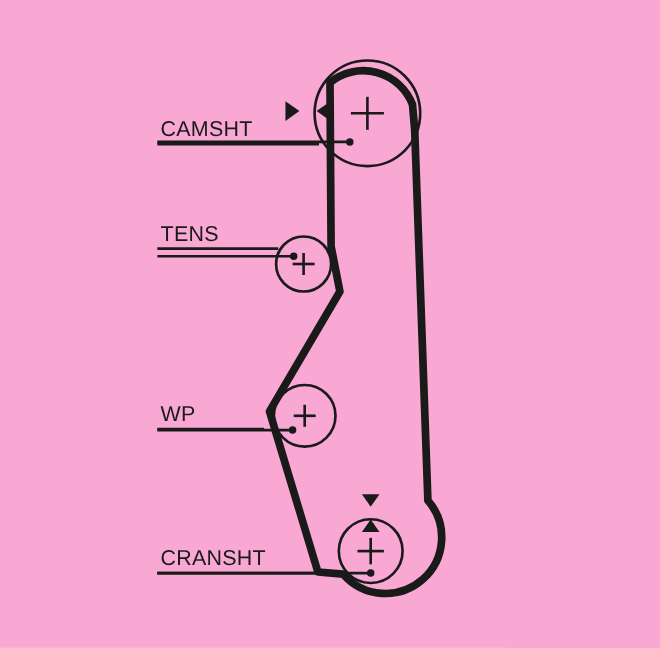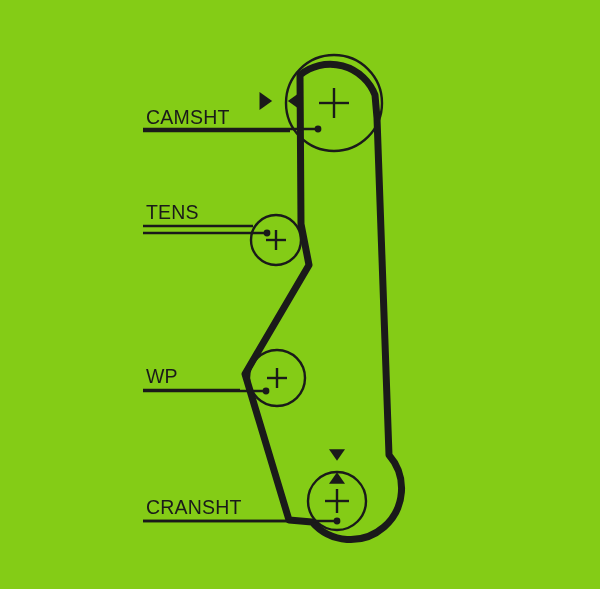--- a/index.html
+++ b/index.html
@@ -11,21 +11,21 @@
   body {
     width: 600px;
     height: 589px;
     font-family: "Liberation Sans", sans-serif;
     overflow: hidden;
   }
   #diagram-root {
     position: relative;
     width: 600px;
     height: 589px;
-    background: #84cc16;
+    background: #f9a8d4;
   }
   #belt-svg {
     position: absolute;
     left: 0;
     top: 0;
     width: 600px;
     height: 589px;
     display: block;
   }
   .label-text {

